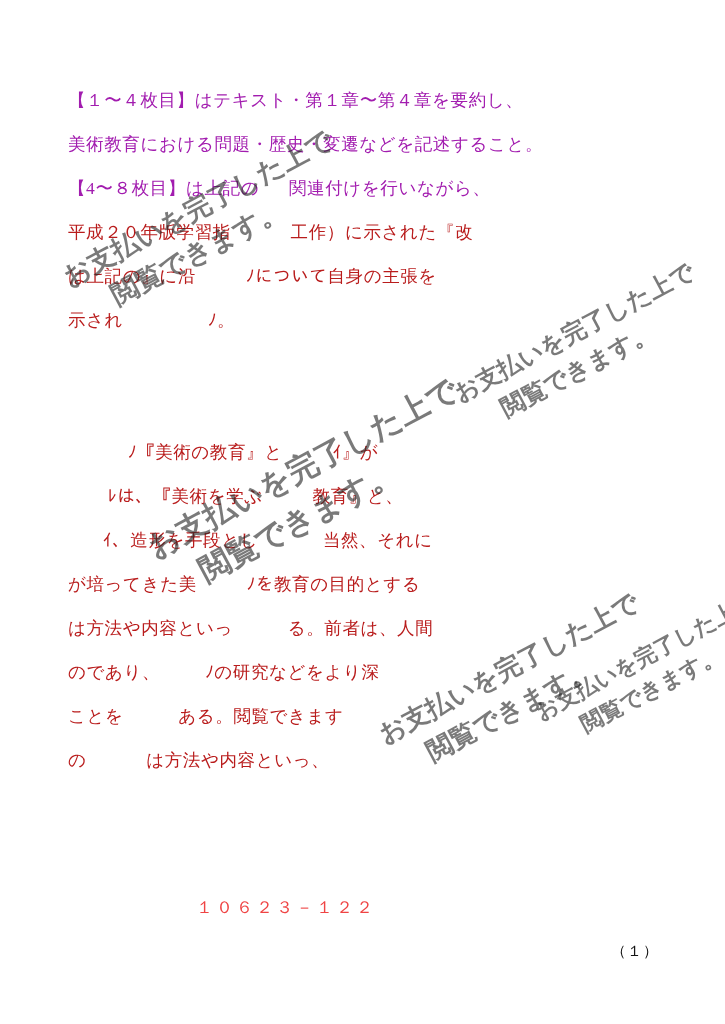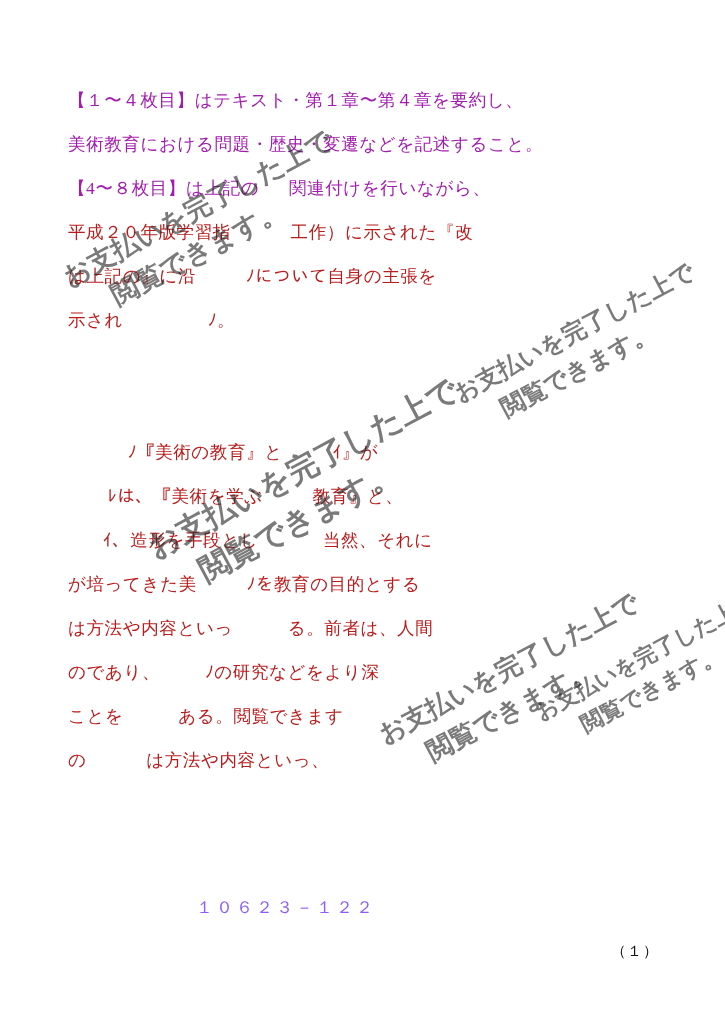--- a/index.html
+++ b/index.html
@@ -54,21 +54,21 @@
   .faded {
     color: #b91c1c;
   }
 
   .page-code {
     position: absolute;
     left: 196px;
     top: 896px;
     font-size: 17px;
     letter-spacing: 3px;
-    color: #8b5cf6;
+    color: #ef4444;
   }
 
   .page-number {
     position: absolute;
     right: 66px;
     top: 942px;
     font-size: 15px;
     letter-spacing: 1px;
     color: #141414;
   }

